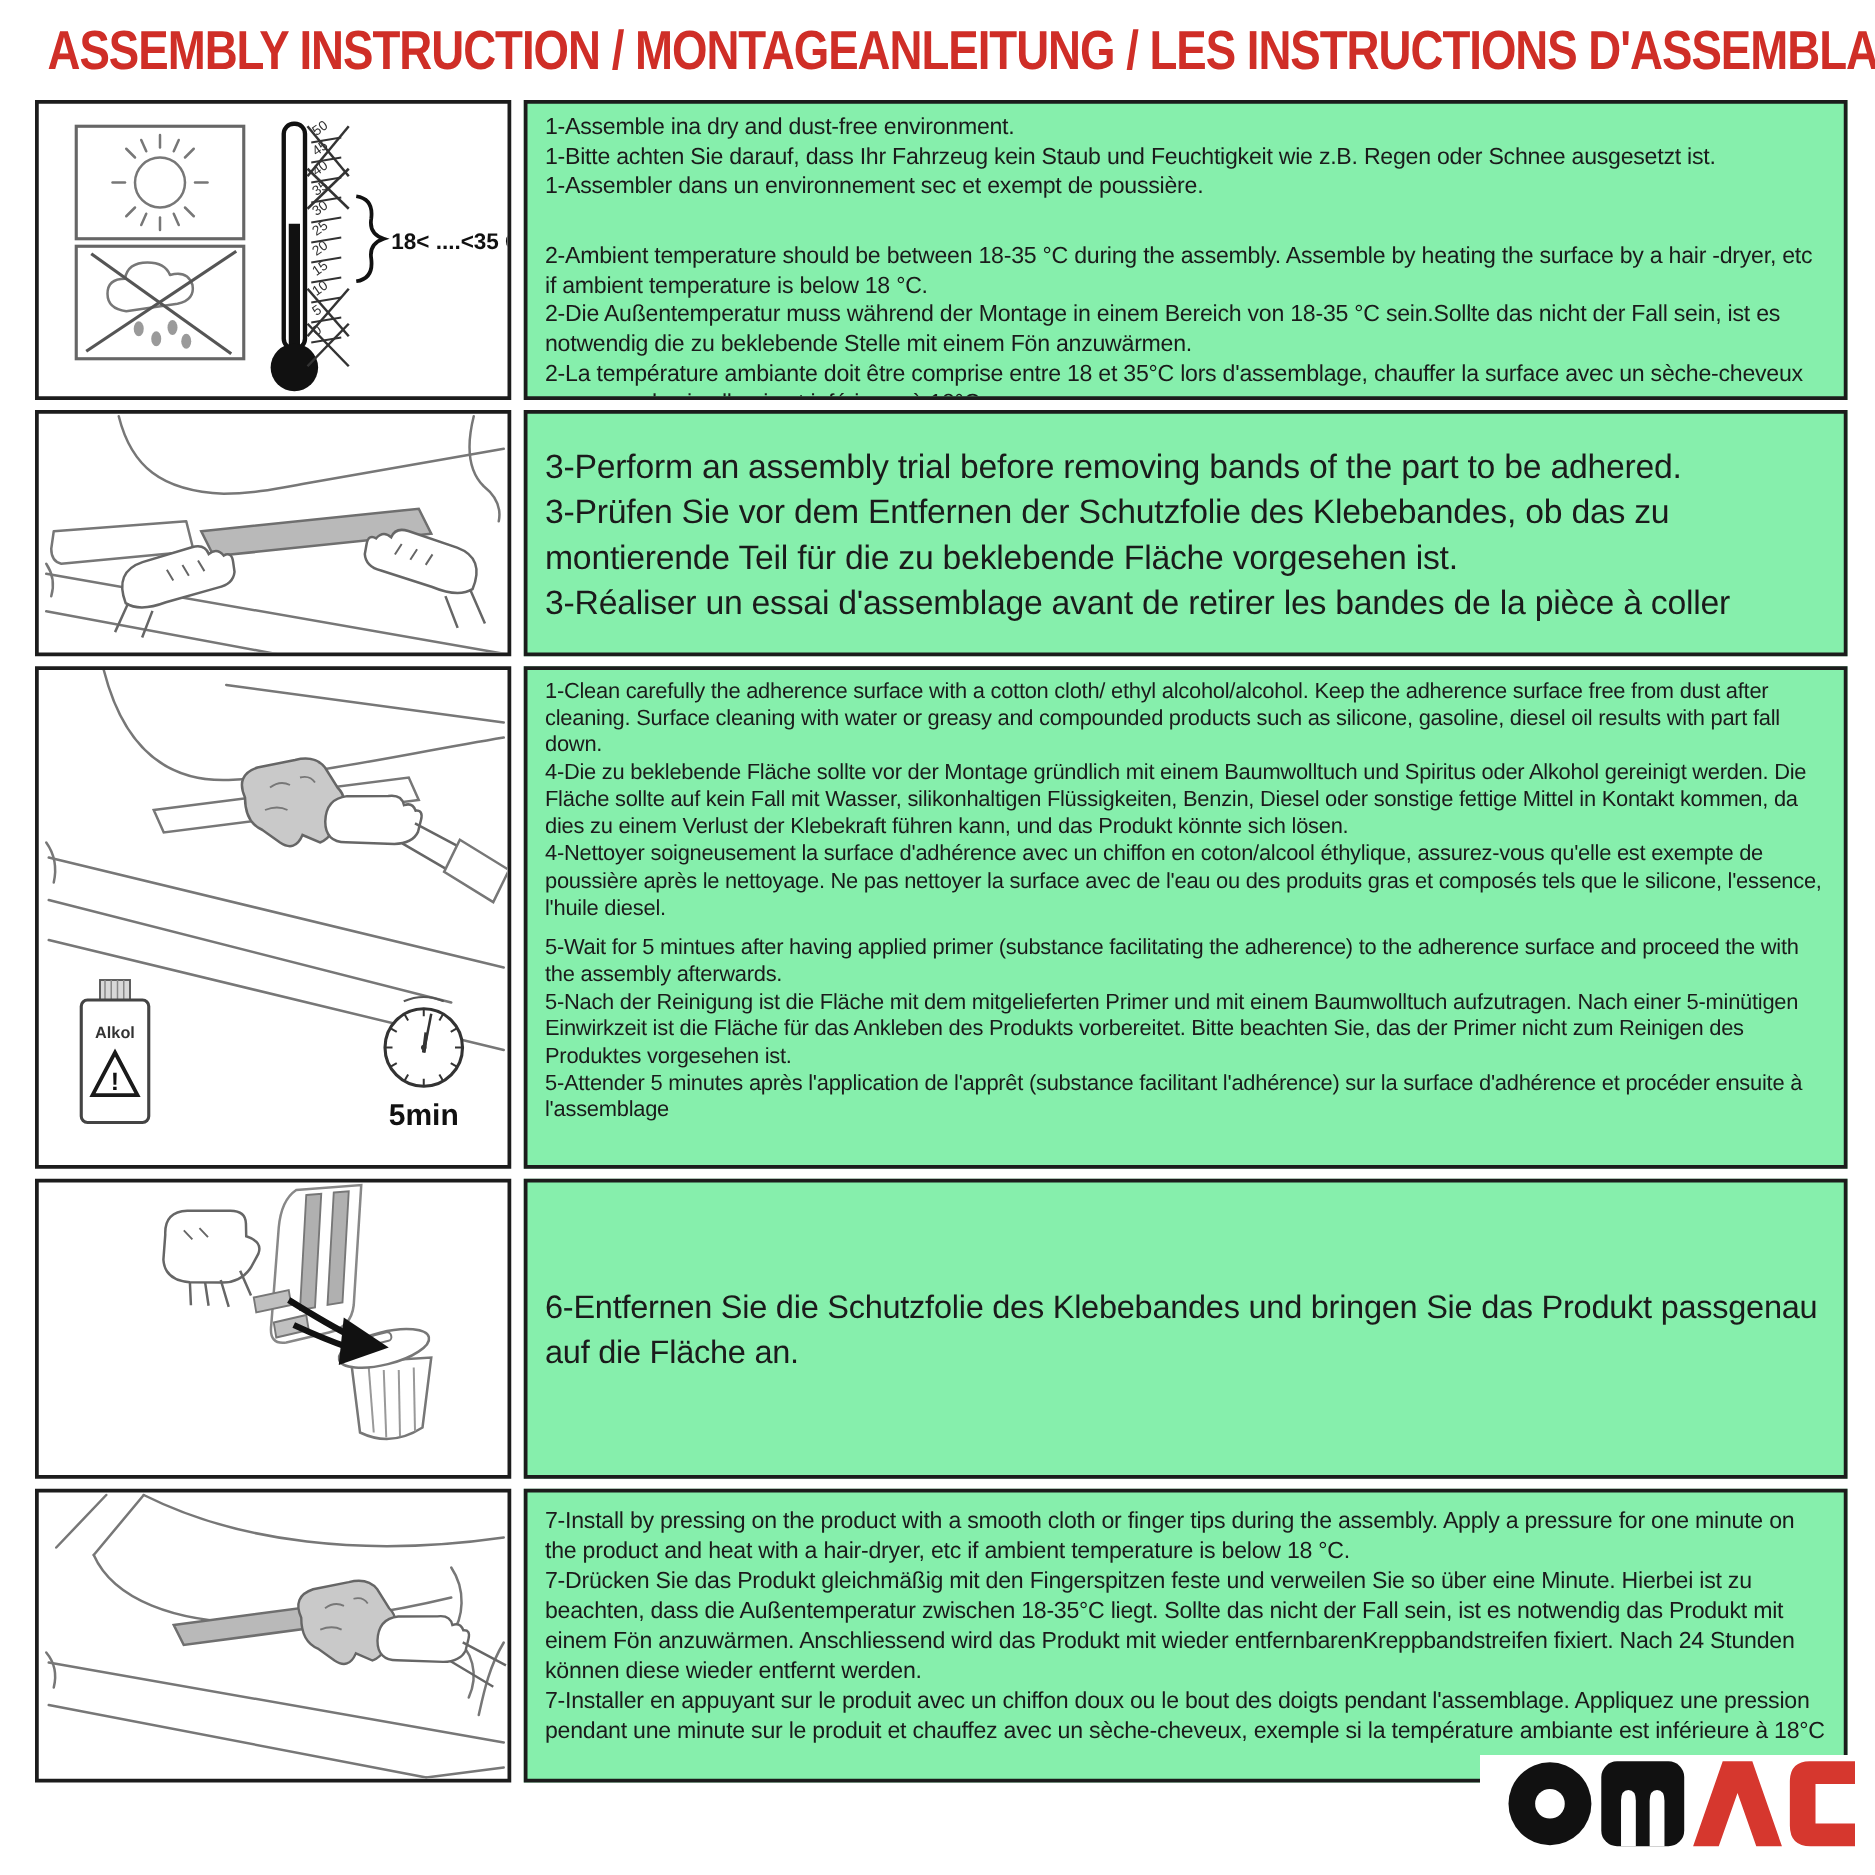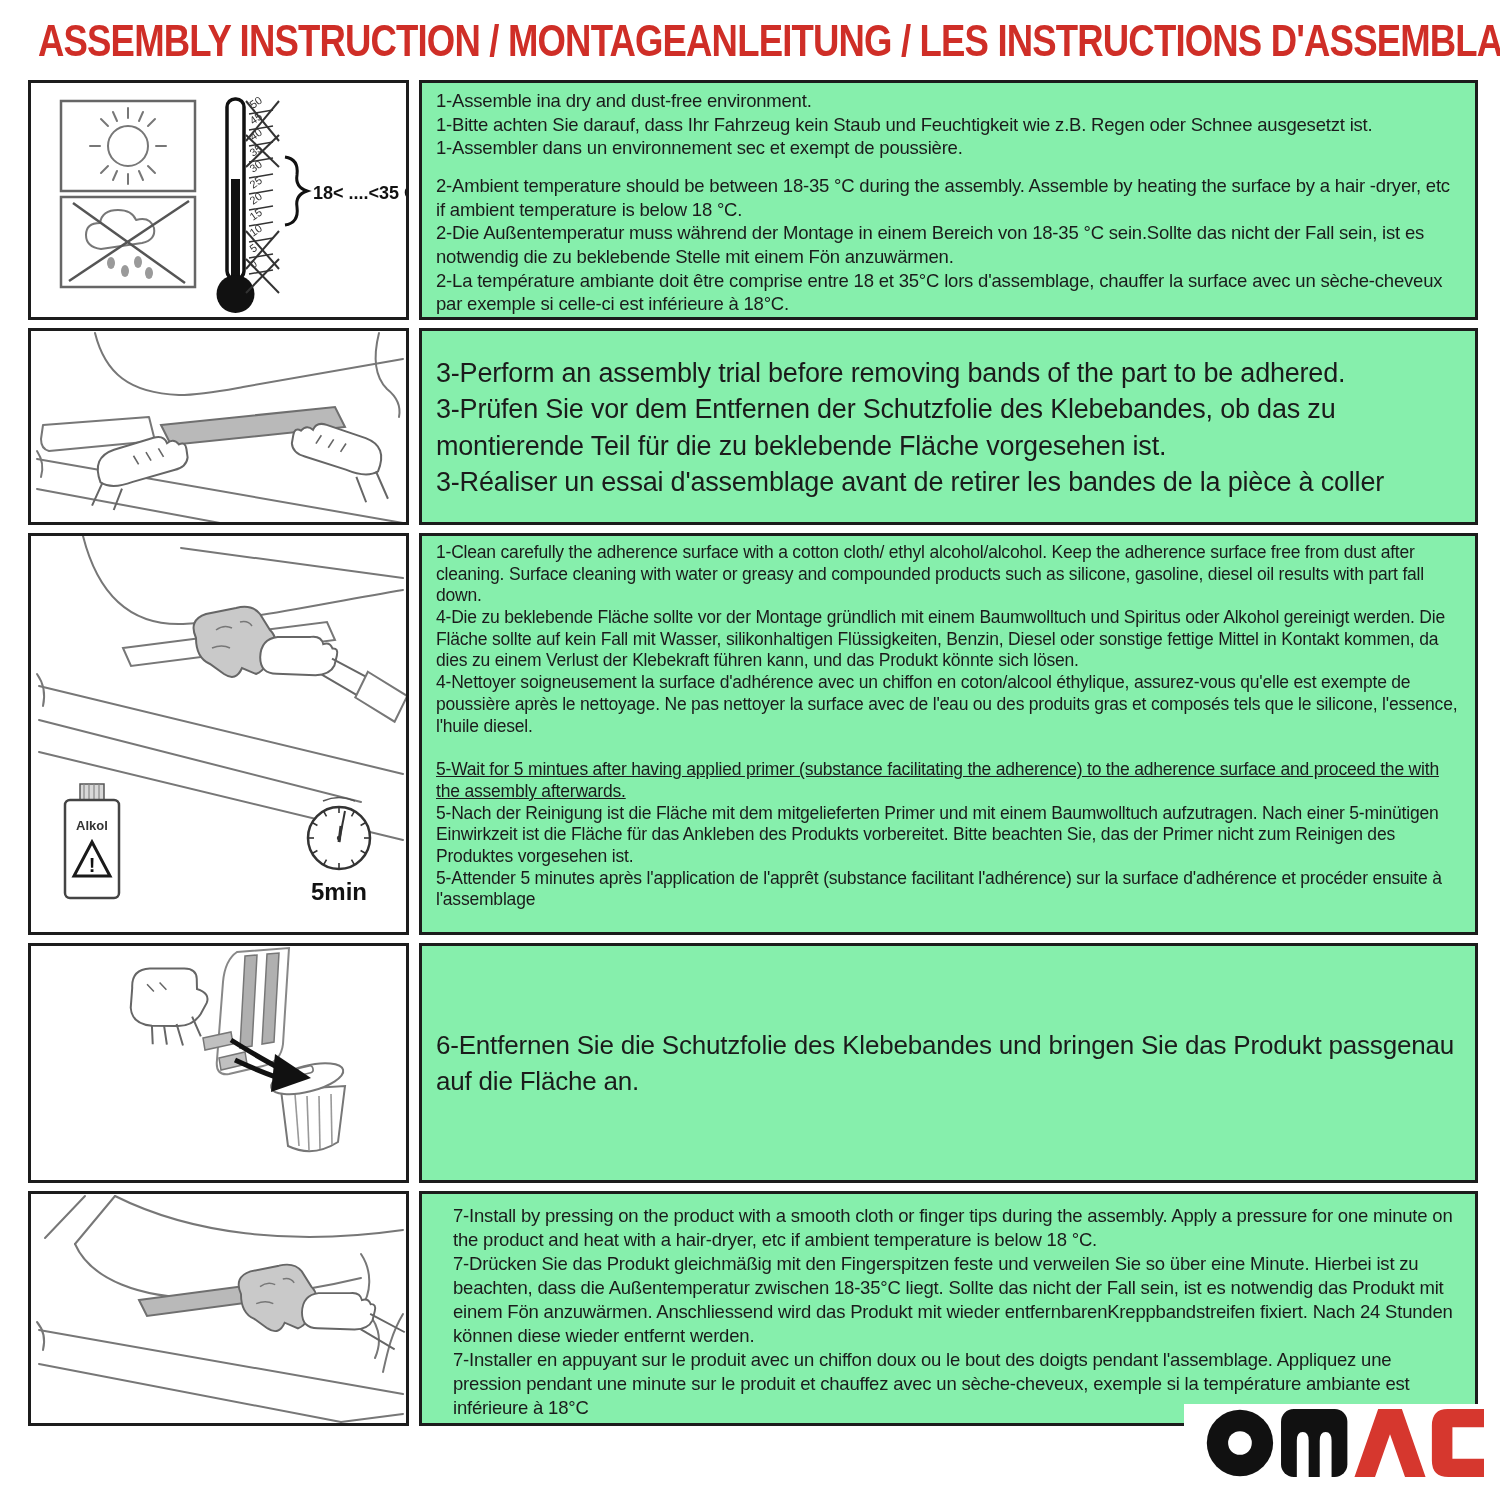--- a/index.html
+++ b/index.html
@@ -21,30 +21,30 @@
     overflow:hidden;
   }
   .textbox {
     flex:1; border:3px solid #1c1c1c; background:#86efac; overflow:hidden;
     padding:6px 14px 4px 14px; display:flex; flex-direction:column;
   }
   .r1 { height:240px; } .r2 { height:197px; } .r3 { height:402px; }
   .r4 { height:240px; } .r5 { height:235px; }
   .textbox p { font-weight:normal; }
   .b { font-weight:bold; }
-  .gap { margin-top:14px; }
-  .gap2 { margin-top:22px;text-decoration:underline; }
+  .gap { margin-top:32px; }
+  .gap2 { margin-top:10px; }
   .s1 p { font-size:18.5px; line-height:1.28; letter-spacing:-0.2px; }
   .s2 { justify-content:center; }
   .s2 p { font-size:27px; line-height:1.34; letter-spacing:-0.2px; }
   .s3 p { font-size:17.5px; line-height:1.24; letter-spacing:-0.2px; }
   .s4 { justify-content:center; }
   .s4 p { font-size:26px; line-height:1.38; letter-spacing:-0.2px; }
   .s5 { padding-top:10px; }
-  .s5 p { font-size:18.5px; line-height:1.3; letter-spacing:-0.2px;margin-left:17px; }
+  .s5 p { font-size:18.5px; line-height:1.3; letter-spacing:-0.2px; }
   .lineart { stroke:#777; stroke-width:2; fill:none; stroke-linecap:round; stroke-linejoin:round; }
   .gray { fill:#b9b9b9; stroke:#6f6f6f; }
   .cloth { fill:#c9c9c9; stroke:#666; }
   .logo {
     position:absolute; right:16px; bottom:2px; width:300px; height:94px;
     background:#ffffff; padding:4px 0 2px 22px; z-index:5;
   }
   svg text { font-family:"Liberation Sans","DejaVu Sans",sans-serif; }
 </style>
 </head>

